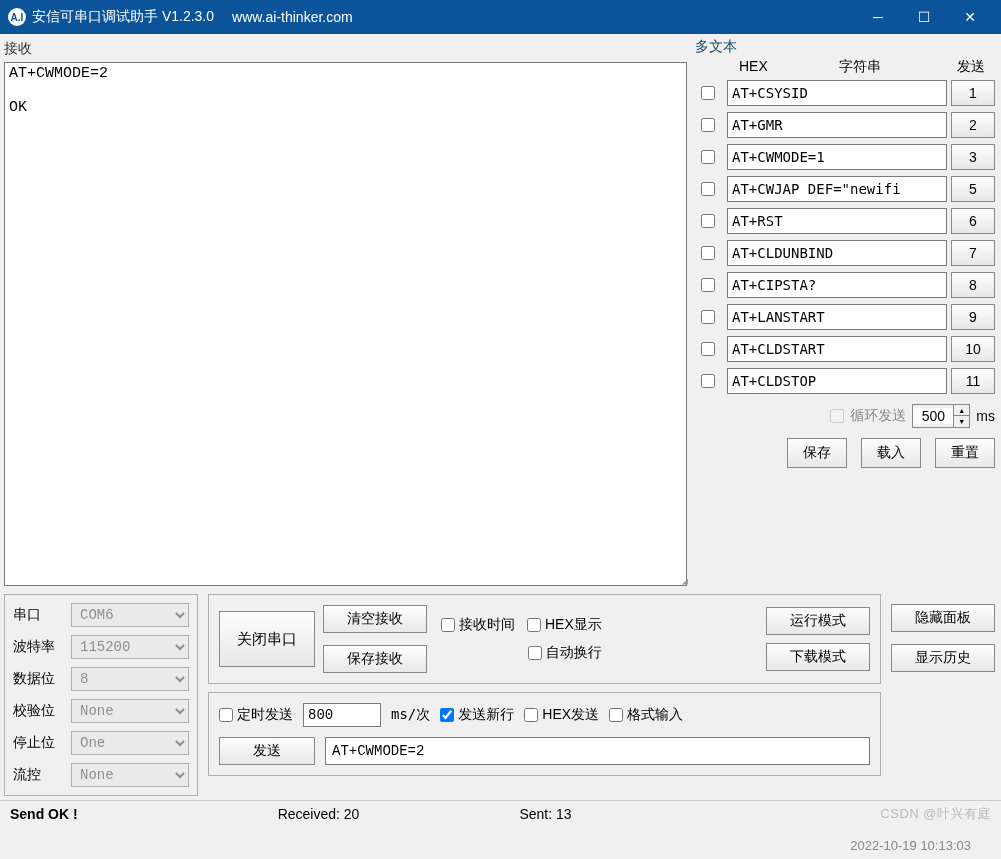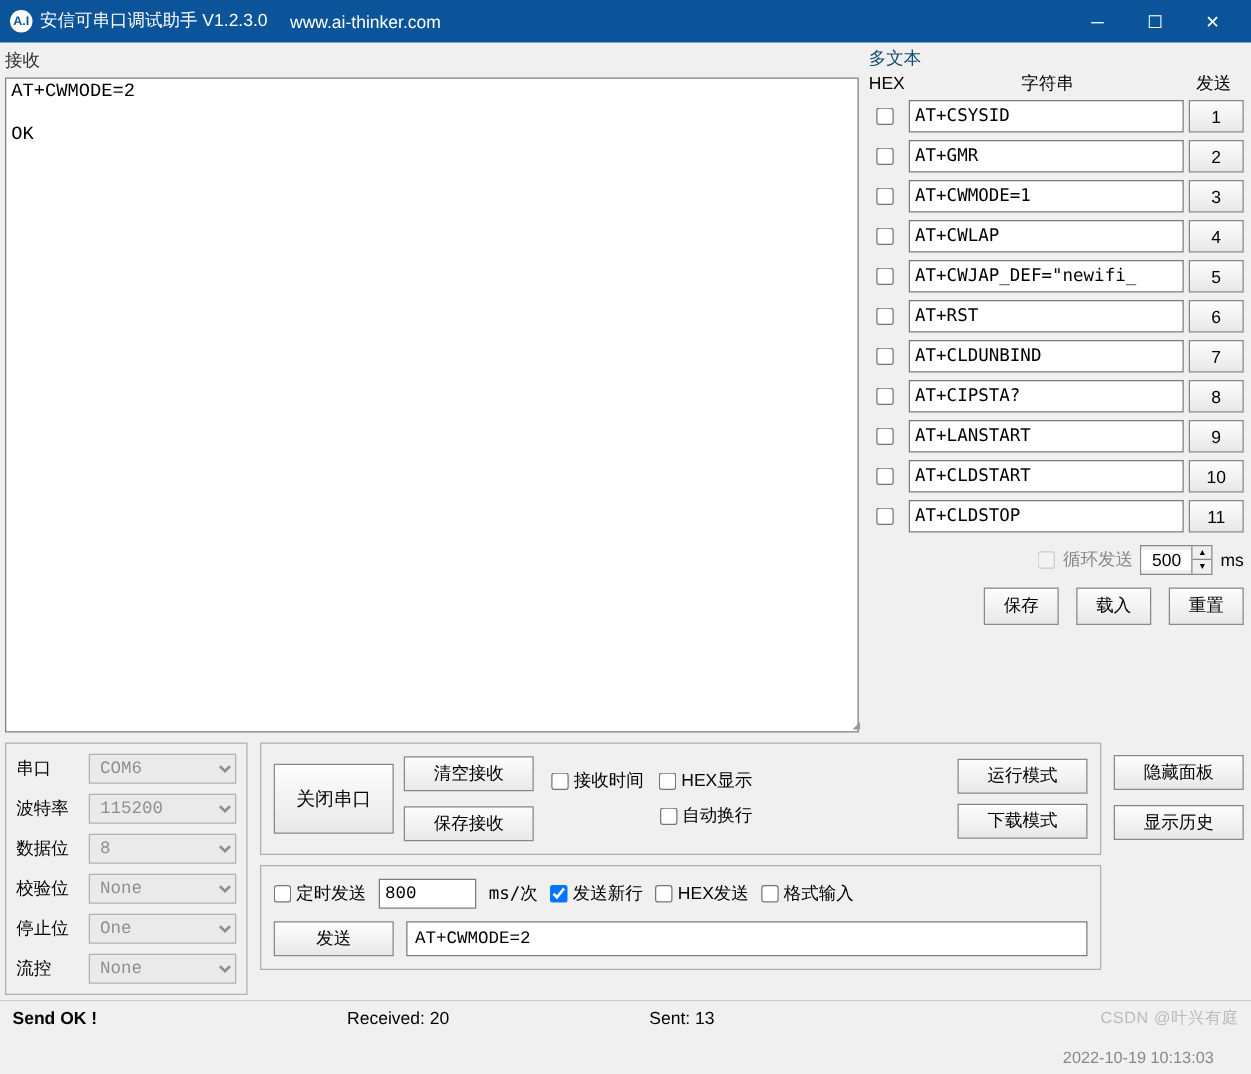--- a/index.html
+++ b/index.html
@@ -10,21 +10,21 @@
 .titlebar-url { margin-left: 18px; font-size: 14px; }
 .titlebar-spacer { flex: 1; }
 .win-btn { width: 46px; height: 34px; display: flex; align-items: center; justify-content: center; color: #fff; font-size: 14px; }
 .main { display: flex; height: 552px; }
 .left-col { flex: 1; display: flex; flex-direction: column; padding: 4px 6px 0 0; }
 .recv-label { font-size: 14px; padding: 2px 4px; color: #333; }
 .recv-area { flex: 1; margin: 2px 0 0 4px; border: 1px solid #7a7a7a; background: #fff; font-family: "Courier New", monospace; font-size: 15px; padding: 2px 4px; white-space: pre; position: relative; }
 .recv-resize { position: absolute; right: -2px; bottom: -2px; color: #999; font-size: 10px; }
 .right-col { width: 308px; padding: 4px 6px 0 2px; display: flex; flex-direction: column; }
 .multi-label { font-size: 14px; color: #0c4a6e; margin-bottom: 2px; }
-.multi-header { display: flex; font-size: 14px; margin-bottom: 4px; }
+.multi-header { display: flex; font-size: 14px; margin-bottom: 4px; margin-left: 44px; }
 .hex-h { width: 34px; }
 .str-h { flex: 1; text-align: center; }
 .send-h { width: 48px; text-align: center; }
 .cmd-row { display: flex; align-items: center; margin-bottom: 6px; gap: 4px; }
 .cmd-chk { width: 14px; height: 14px; margin: 0 8px 0 6px; }
 .cmd-input { flex: 1; height: 26px; border: 1px solid #7a7a7a; padding: 0 4px; font-family: SimSun, monospace; font-size: 14px; }
 .cmd-btn { width: 44px; height: 26px; border: 1px solid #888; background: linear-gradient(#fdfdfd,#e8e8e8); font-size: 14px; }
 .loop-row { display: flex; align-items: center; justify-content: flex-end; gap: 6px; margin: 4px 0; }
 .loop-chk { width: 14px; height: 14px; }
 .loop-lbl { color: #888; font-size: 14px; }
@@ -102,25 +102,20 @@
           <input class="cmd-input" value="AT+GMR" style="">
           <button class="cmd-btn">2</button>
         </div>
         <div class="cmd-row">
           <input type="checkbox" class="cmd-chk" style="">
           <input class="cmd-input" value="AT+CWMODE=1" style="">
           <button class="cmd-btn">3</button>
         </div>
         <div class="cmd-row">
           <input type="checkbox" class="cmd-chk" style="">
-          <input class="cmd-input" value="AT+CWLAP" style="">
-          <button class="cmd-btn">4</button>
-        </div>
-        <div class="cmd-row">
-          <input type="checkbox" class="cmd-chk" style="">
           <input class="cmd-input" value="AT+CWJAP_DEF=&quot;newifi_" style="">
           <button class="cmd-btn">5</button>
         </div>
         <div class="cmd-row">
           <input type="checkbox" class="cmd-chk" style="">
           <input class="cmd-input" value="AT+RST" style="">
           <button class="cmd-btn">6</button>
         </div>
         <div class="cmd-row">
           <input type="checkbox" class="cmd-chk" style="">

